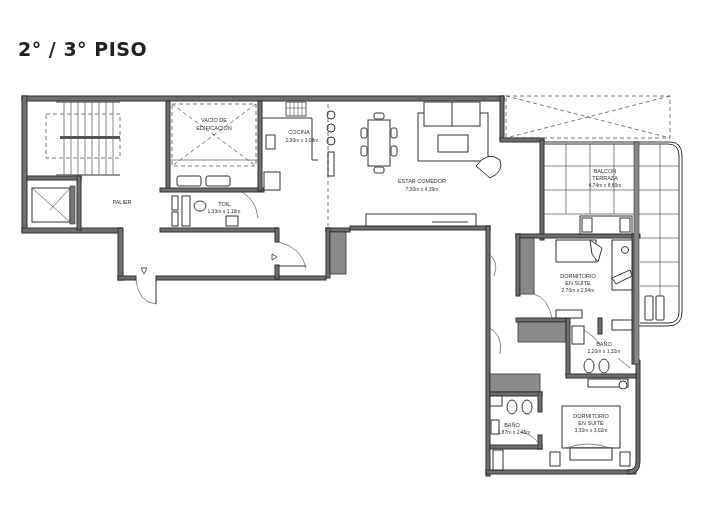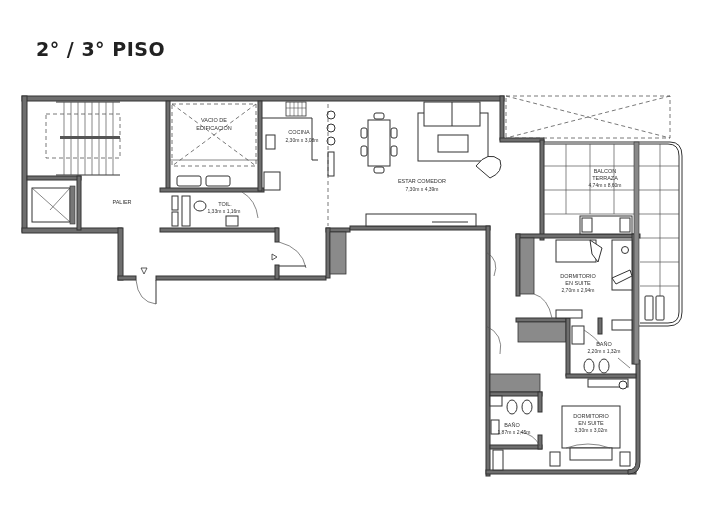--- a/index.html
+++ b/index.html
@@ -1,17 +1,17 @@
 <!DOCTYPE html>
 <html><head>
 <meta charset="utf-8">
 <style>
   html,body{margin:0;padding:0;background:#ffffff;}
   body{width:720px;height:532px;overflow:hidden;position:relative;font-family:"Liberation Sans",sans-serif;}
-  .title{position:absolute;left:36px;top:38px;font-size:19px;font-weight:bold;color:#222;letter-spacing:0.5px;font-family:"DejaVu Sans",sans-serif;}
+  .title{position:absolute;left:18px;top:38px;font-size:19px;font-weight:bold;color:#222;letter-spacing:0.5px;font-family:"DejaVu Sans",sans-serif;}
   svg{position:absolute;left:0;top:0;}
   .wall{fill:#6e6e6e;stroke:#333;stroke-width:1;}
   .line{fill:none;stroke:#333;stroke-width:1;}
   .thin{fill:none;stroke:#555;stroke-width:0.7;}
   .dash{fill:none;stroke:#555;stroke-width:0.8;stroke-dasharray:4 3;}
   .furn{fill:#fff;stroke:#333;stroke-width:1;}
   .lbl{font-family:"Liberation Sans",sans-serif;font-size:5.5px;fill:#333;text-anchor:middle;}
   .dim{font-family:"Liberation Sans",sans-serif;font-size:5px;fill:#333;text-anchor:middle;}
 </style>
 </head>

